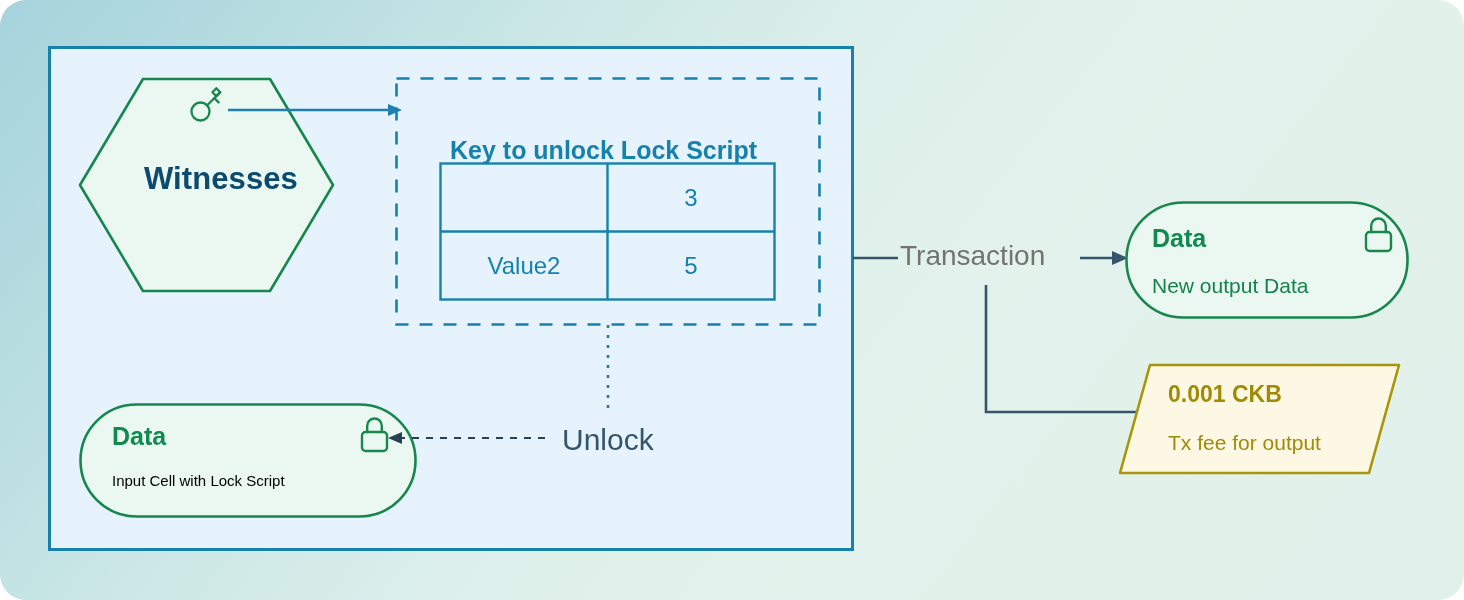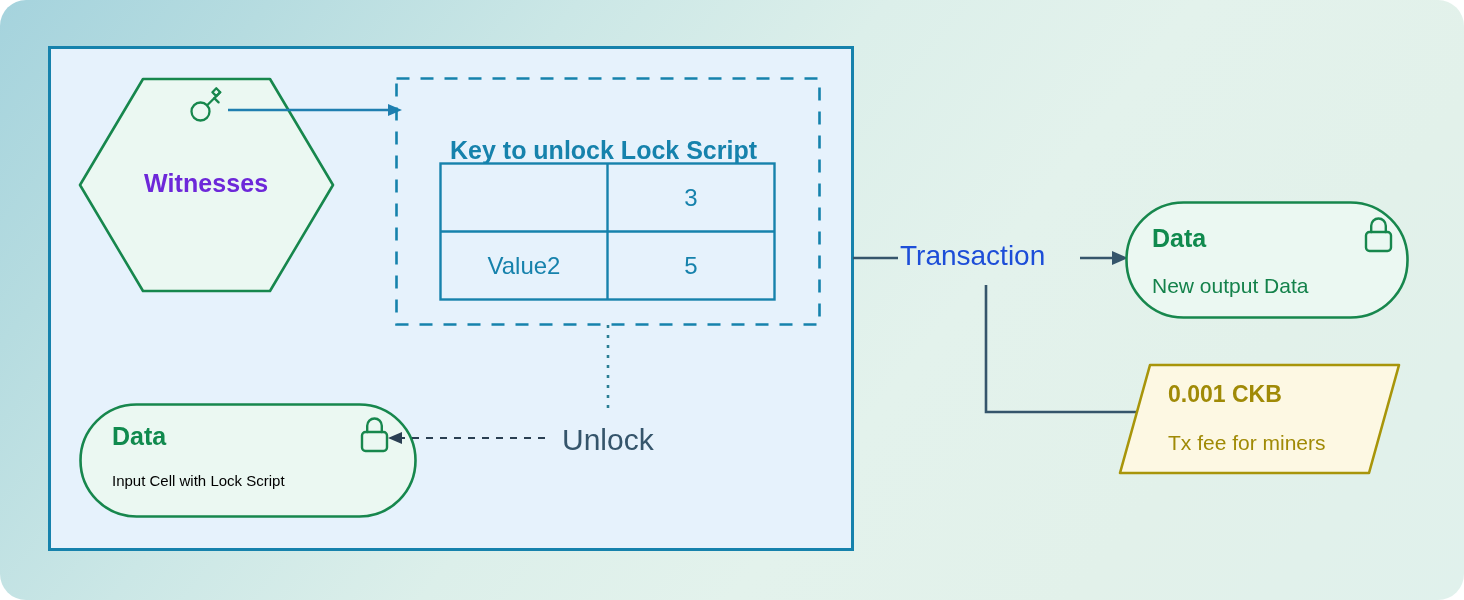--- a/index.html
+++ b/index.html
@@ -33,24 +33,24 @@
     position: absolute;
     inset: 0;
   }
   
   .tx {
     position: absolute;
     white-space: nowrap;
     line-height: 1;
   }
   .hex-label {
-    left: 144px; top: 171px;
-    font-size: 25px;
+    left: 144px; top: 163px;
+    font-size: 31px;
     font-weight: bold;
-    color: #6d28d9;
+    color: #0c4a6e;
     letter-spacing: .1px;
   }
   .dashed-title {
     left: 450px; top: 106px;
     font-size: 25px;
     font-weight: bold;
     color: #1682ac;
     margin-top: 32px;
   }
   .cellv {
@@ -90,21 +90,21 @@
     color: #a08a06;
   }
   .fee-sub {
     left: 1168px; top: 432px;
     font-size: 21px;
     color: #a08a06;
   }
   .lbl-transaction {
     left: 900px; top: 242px;
     font-size: 28px;
-    color: #1d4ed8;
+    color: #737373;
   }
   .lbl-unlock {
     left: 562px; top: 425px;
     font-size: 30px;
     color: #35556b;
   }
 </style>
 </head>
 <body>
 
@@ -183,15 +183,15 @@
   <div class="tx in-data-sub">Input Cell with Lock Script</div>
 
   <div class="tx lbl-unlock">Unlock</div>
 
   <div class="tx lbl-transaction">Transaction</div>
 
   <div class="tx out-data-title">Data</div>
   <div class="tx out-data-sub">New output Data</div>
 
   <div class="tx fee-title">0.001 CKB</div>
-  <div class="tx fee-sub">Tx fee for miners</div>
+  <div class="tx fee-sub">Tx fee for output</div>
 
 </div>
 
 </body></html>

